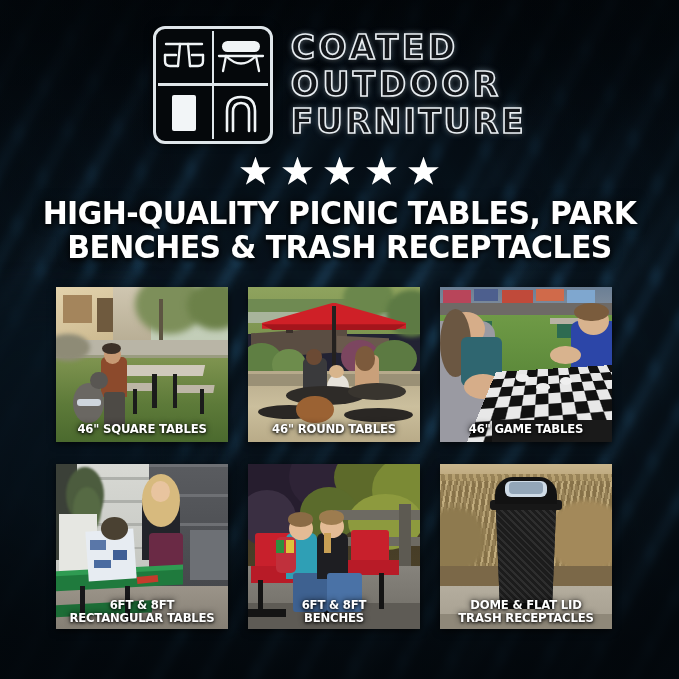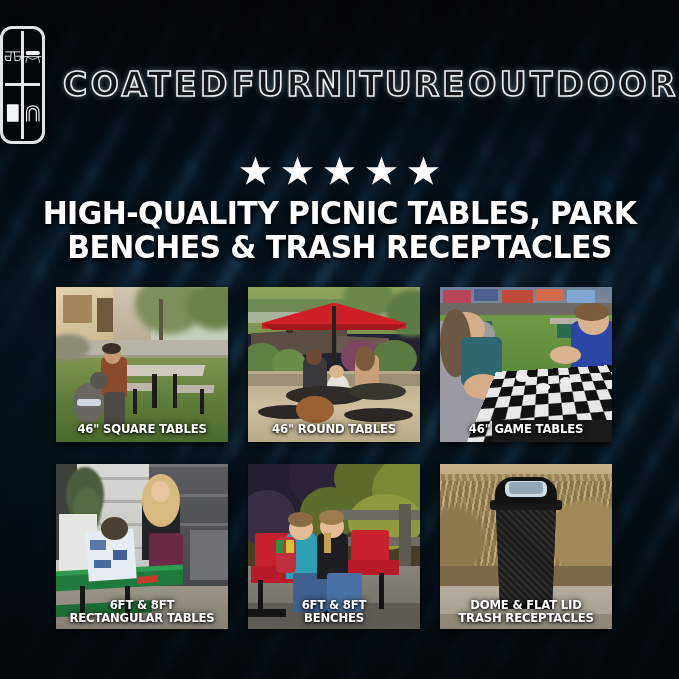--- a/index.html
+++ b/index.html
@@ -58,21 +58,21 @@
     width:120px;height:118px;border:3px solid #dfe6ea;border-radius:12px;
     background:#05080b;position:relative;box-sizing:border-box;
     box-shadow:0 0 9px rgba(0,0,0,.75);
   }
   .logo-mark .vdiv,.logo-mark .hdiv{position:absolute;background:#dfe6ea;}
   .logo-mark .vdiv{left:50%;top:2px;bottom:2px;width:2.5px;margin-left:-1.2px;}
   .logo-mark .hdiv{top:50%;left:2px;right:2px;height:2.5px;margin-top:-1.2px;}
   .qcell{position:absolute;width:50%;height:50%;display:flex;align-items:center;justify-content:center;}
   .q1{left:0;top:0;} .q2{right:0;top:0;} .q3{left:0;bottom:0;} .q4{right:0;bottom:0;}
 
-  .brand-text{display:flex;flex-direction:row;gap:1px;}
+  .brand-text{display:flex;flex-direction:column;gap:1px;}
   .brand-line{
     font-family:"DejaVu Sans",sans-serif;
     font-weight:700;font-size:33px;line-height:36px;letter-spacing:3.5px;
     color:#13161a;
     -webkit-text-stroke:1.6px #e9eef2;
     text-shadow:0 0 6px rgba(190,215,235,.55), 0 2px 3px rgba(0,0,0,.9);
     white-space:nowrap;
   }
   .brand-line.l3{letter-spacing:2.6px;}
 
@@ -175,22 +175,22 @@
           <g stroke="#f0f4f6" stroke-width="2.6" fill="none" stroke-linecap="round">
             <path d="M8 40 L8 20 Q8 6 22 6 Q36 6 36 20 L36 40"></path>
             <path d="M14 40 L14 21 Q14 12 22 12 Q30 12 30 21 L30 40"></path>
           </g>
         </svg>
       </div>
     </div>
 
     <div class="brand-text">
       <div class="brand-line l1">COATED</div>
+      <div class="brand-line l2">OUTDOOR</div>
       <div class="brand-line l3">FURNITURE</div>
-      <div class="brand-line l2">OUTDOOR</div>
     </div>
   </div>
 
   <div class="stars">
     <span class="star"></span>
     <span class="star"></span>
     <span class="star"></span>
     <span class="star"></span>
     <span class="star"></span>
   </div>

